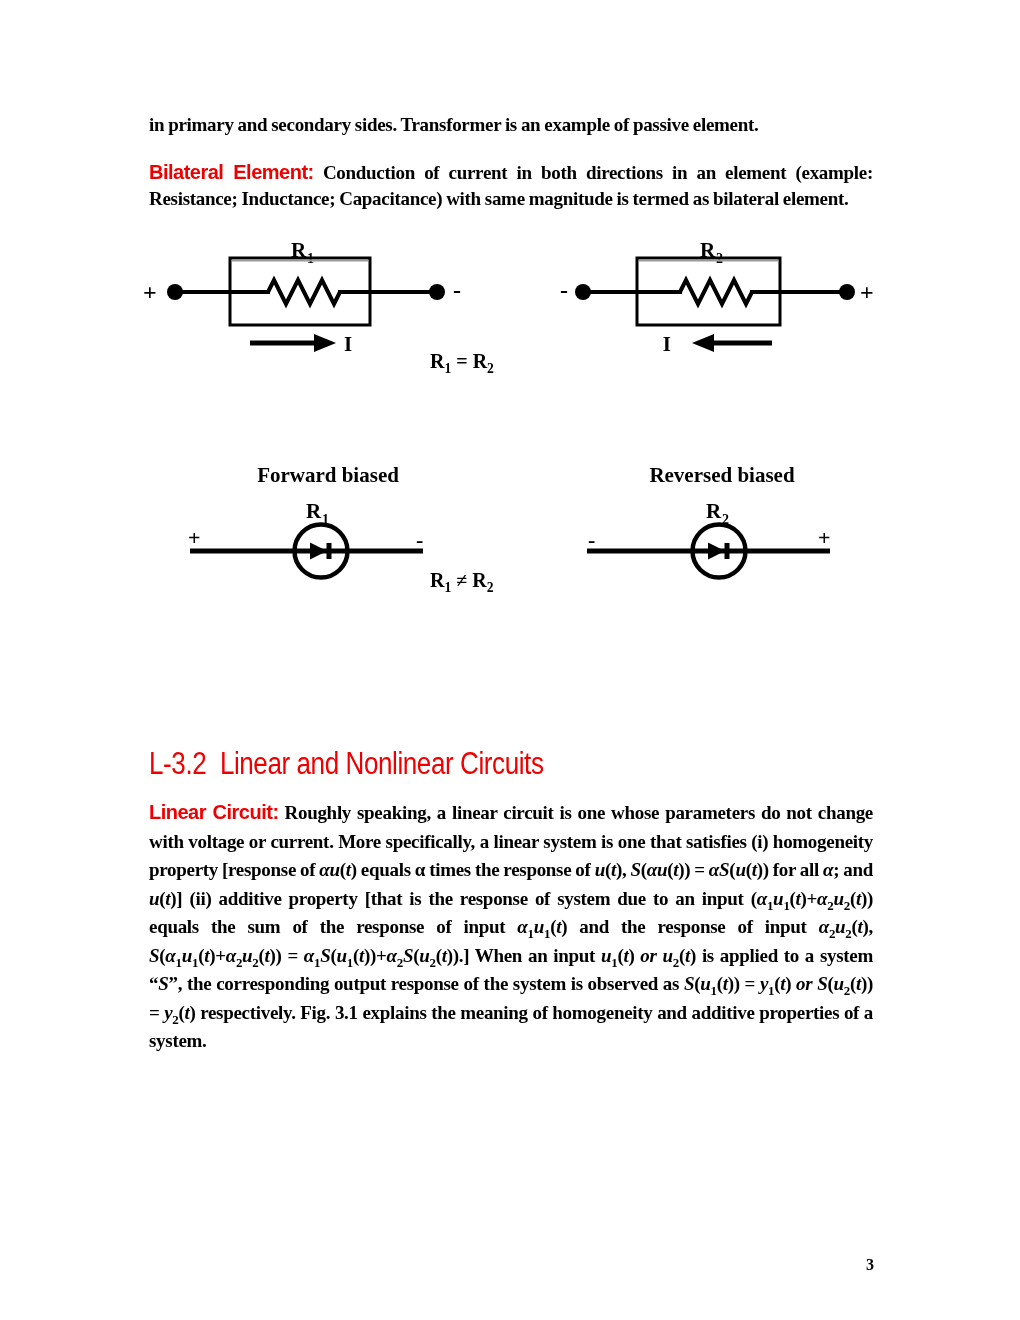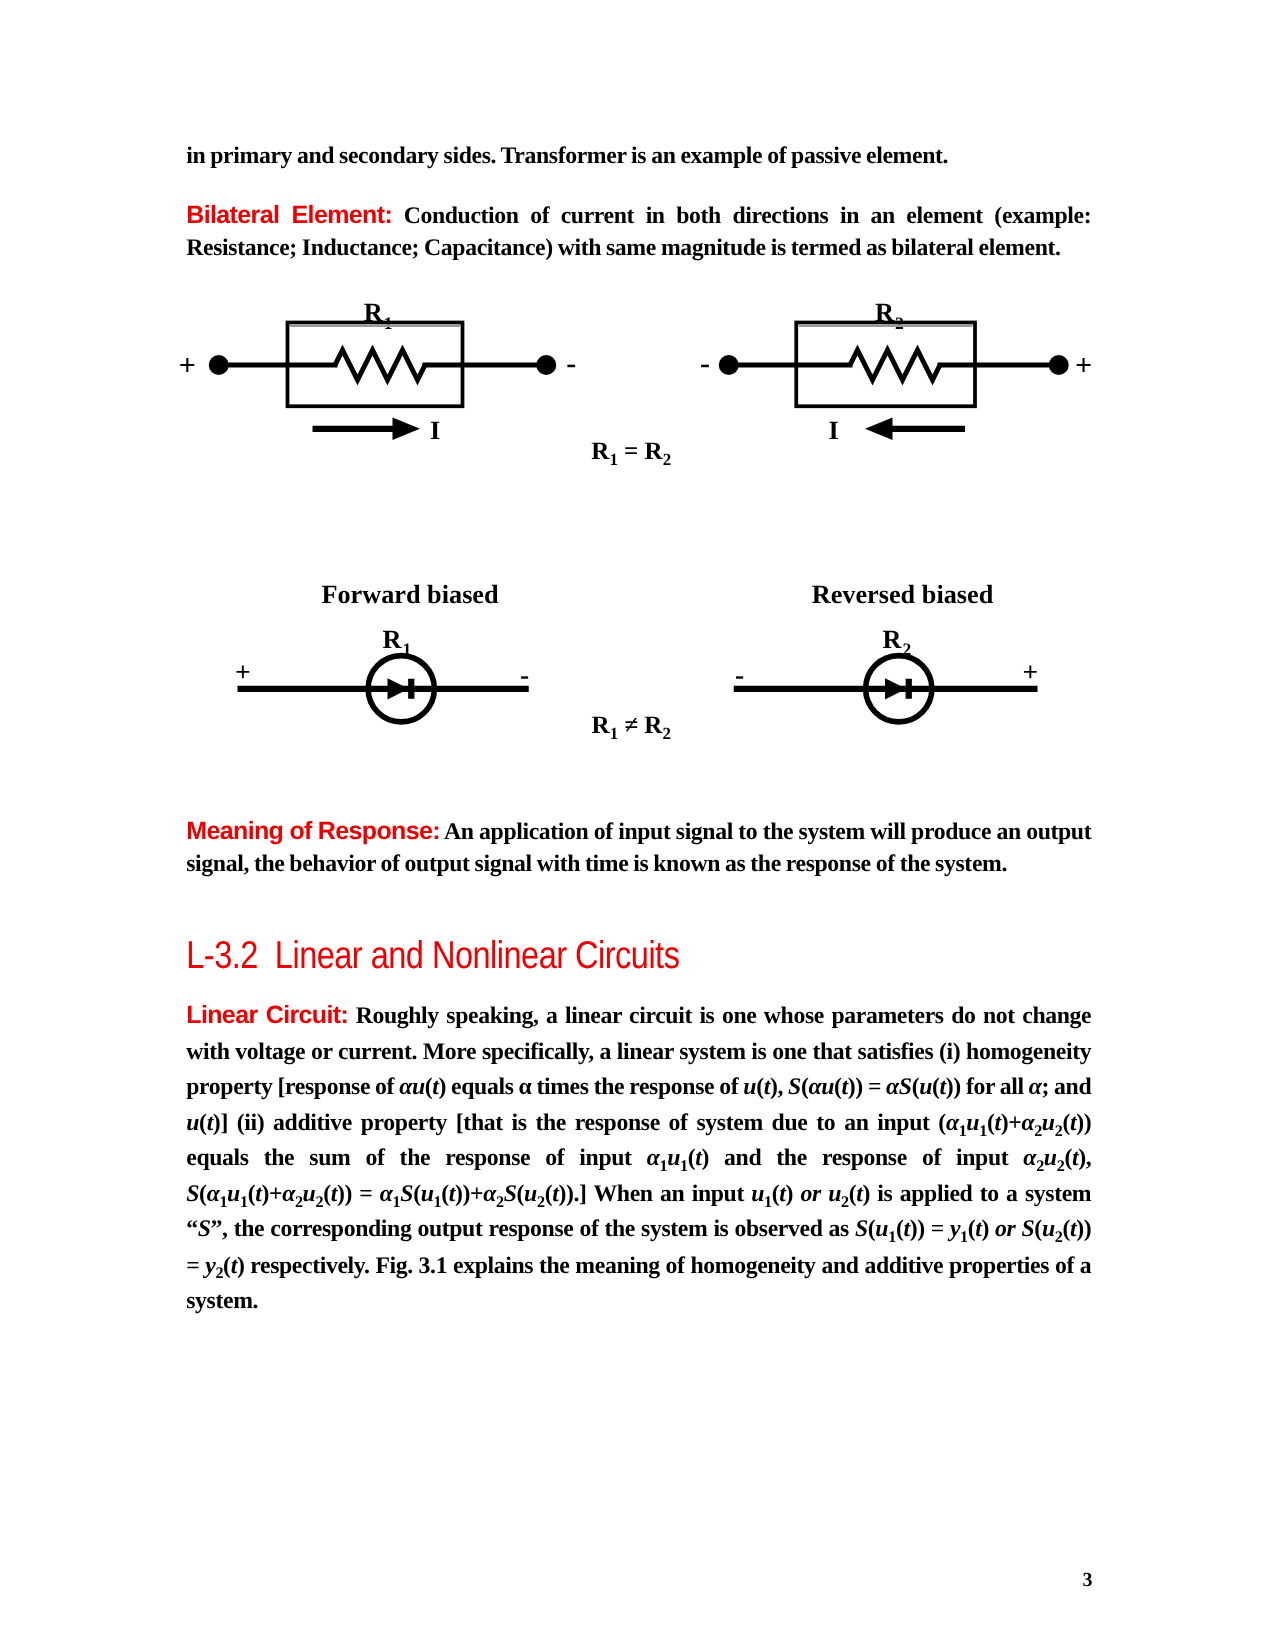--- a/index.html
+++ b/index.html
@@ -8,21 +8,21 @@
   .para{position:absolute;left:149px;width:724px;text-align:justify;
         font-size:19px;font-weight:bold;line-height:25.5px;
         letter-spacing:-0.3px;word-spacing:-0.5px;margin:0;}
   .para.math{line-height:28.5px;}
   .rl{font-family:"Liberation Sans",sans-serif;color:#ef0000;
       font-size:20px;letter-spacing:-0.5px;}
   .heading{position:absolute;left:149px;top:746px;margin:0;
       font-family:"Liberation Sans",sans-serif;color:#ef0000;
       font-size:31px;font-weight:normal;letter-spacing:-0.5px;
       transform:scaleX(0.84);transform-origin:0 0;white-space:nowrap;}
-  .eq{position:absolute;left:430px;width:150px;text-align:center;
+  .eq{position:absolute;left:430px;width:150px;
       font-size:20px;font-weight:bold;}
   sub{font-size:0.68em;line-height:0;}
   i{font-style:italic;font-family:Liberation Serif, serif;}
   .fig{position:absolute;left:0;}
   .fig text{font-family:"Liberation Serif",serif;font-weight:bold;fill:#000;}
   .pagenum{position:absolute;left:866px;top:1256px;font-size:16px;font-weight:bold;}
 </style>
 </head>
 <body>
 
@@ -90,21 +90,20 @@
       <circle cx="719" cy="96" r="26.5" fill="none" stroke="#000" stroke-width="4.5"></circle>
       <polygon points="708,87.5 708,104.5 725,96" fill="#000"></polygon>
       <line x1="727" y1="88" x2="727" y2="104" stroke="#000" stroke-width="5"></line>
       <text x="588" y="92" font-size="22">-</text>
       <text x="818" y="90" font-size="22">+</text>
     </g>
   </svg>
 
   <div class="eq" style="top:569px">R<sub>1</sub> ≠ R<sub>2</sub></div>
 
-  <p class="para" style="top:653px"><span class="rl">Meaning of Response:</span> An application of input signal to the system will produce an output signal, the behavior of output signal with time is known as the response of the system.</p>
 
   <h2 class="heading">L-3.2&nbsp; Linear and Nonlinear Circuits</h2>
 
   <p class="para math" style="top:798px"><span class="rl">Linear Circuit:</span> Roughly speaking, a linear circuit is one whose parameters do not change with voltage or current. More specifically, a linear system is one that satisfies (i) homogeneity property [response of <i>αu</i>(<i>t</i>) equals α times the response of <i>u</i>(<i>t</i>), <i>S</i>(<i>αu</i>(<i>t</i>)) = <i>αS</i>(<i>u</i>(<i>t</i>)) for all <i>α</i>; and <i>u</i>(<i>t</i>)] (ii) additive property [that is the response of system due to an input (<i>α</i><sub>1</sub><i>u</i><sub>1</sub>(<i>t</i>)+<i>α</i><sub>2</sub><i>u</i><sub>2</sub>(<i>t</i>)) equals the sum of the response of input <i>α</i><sub>1</sub><i>u</i><sub>1</sub>(<i>t</i>) and the response of input <i>α</i><sub>2</sub><i>u</i><sub>2</sub>(<i>t</i>), <i>S</i>(<i>α</i><sub>1</sub><i>u</i><sub>1</sub>(<i>t</i>)+<i>α</i><sub>2</sub><i>u</i><sub>2</sub>(<i>t</i>)) = <i>α</i><sub>1</sub><i>S</i>(<i>u</i><sub>1</sub>(<i>t</i>))+<i>α</i><sub>2</sub><i>S</i>(<i>u</i><sub>2</sub>(<i>t</i>)).] When an input <i>u</i><sub>1</sub>(<i>t</i>) <i>or</i> <i>u</i><sub>2</sub>(<i>t</i>) is applied to a system “<i>S</i>”, the corresponding output response of the system is observed as <i>S</i>(<i>u</i><sub>1</sub>(<i>t</i>)) = <i>y</i><sub>1</sub>(<i>t</i>) <i>or</i> <i>S</i>(<i>u</i><sub>2</sub>(<i>t</i>)) = <i>y</i><sub>2</sub>(<i>t</i>) respectively. Fig. 3.1 explains the meaning of homogeneity and additive properties of a system.</p>
 
   <div class="pagenum">3</div>
 
 </div>
 
 </body></html>

